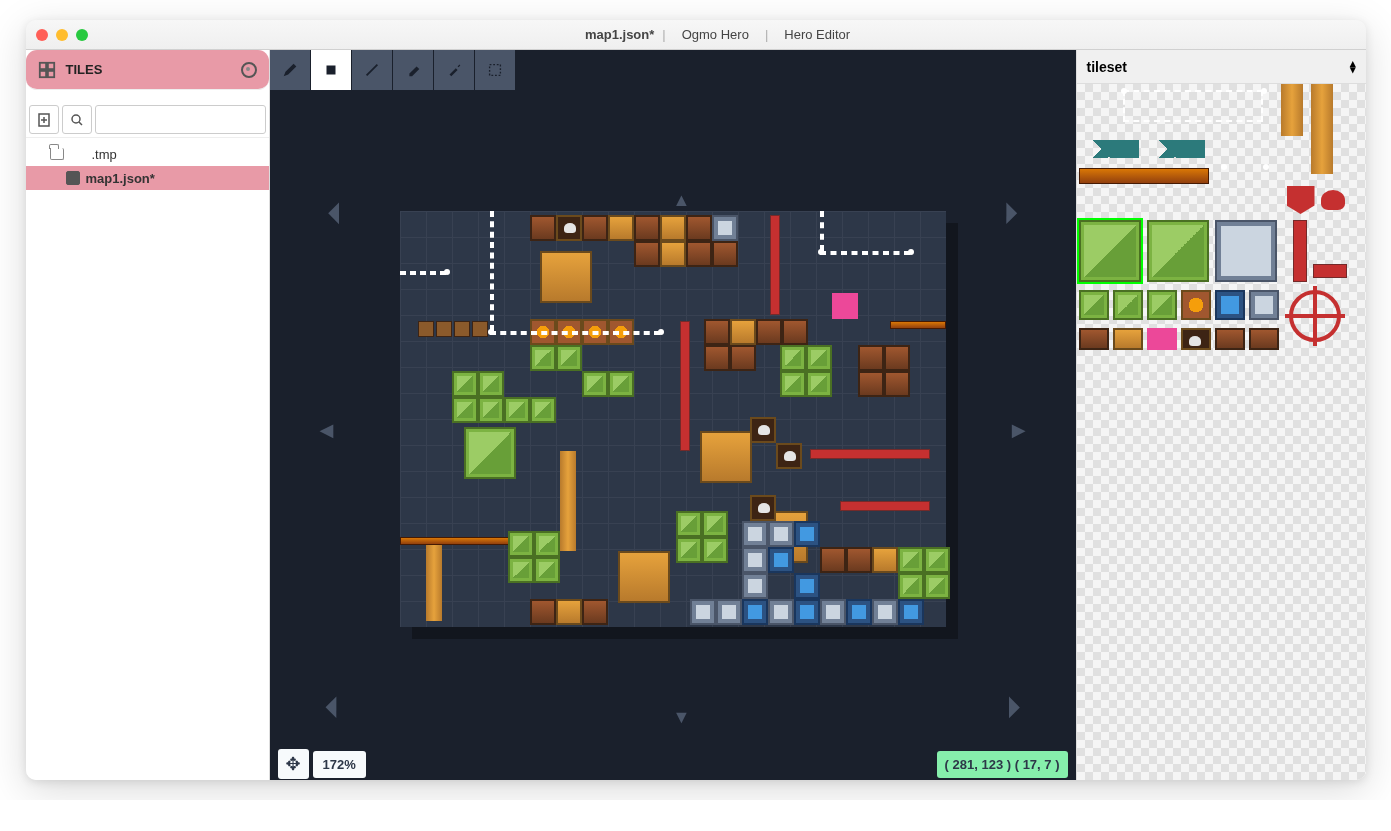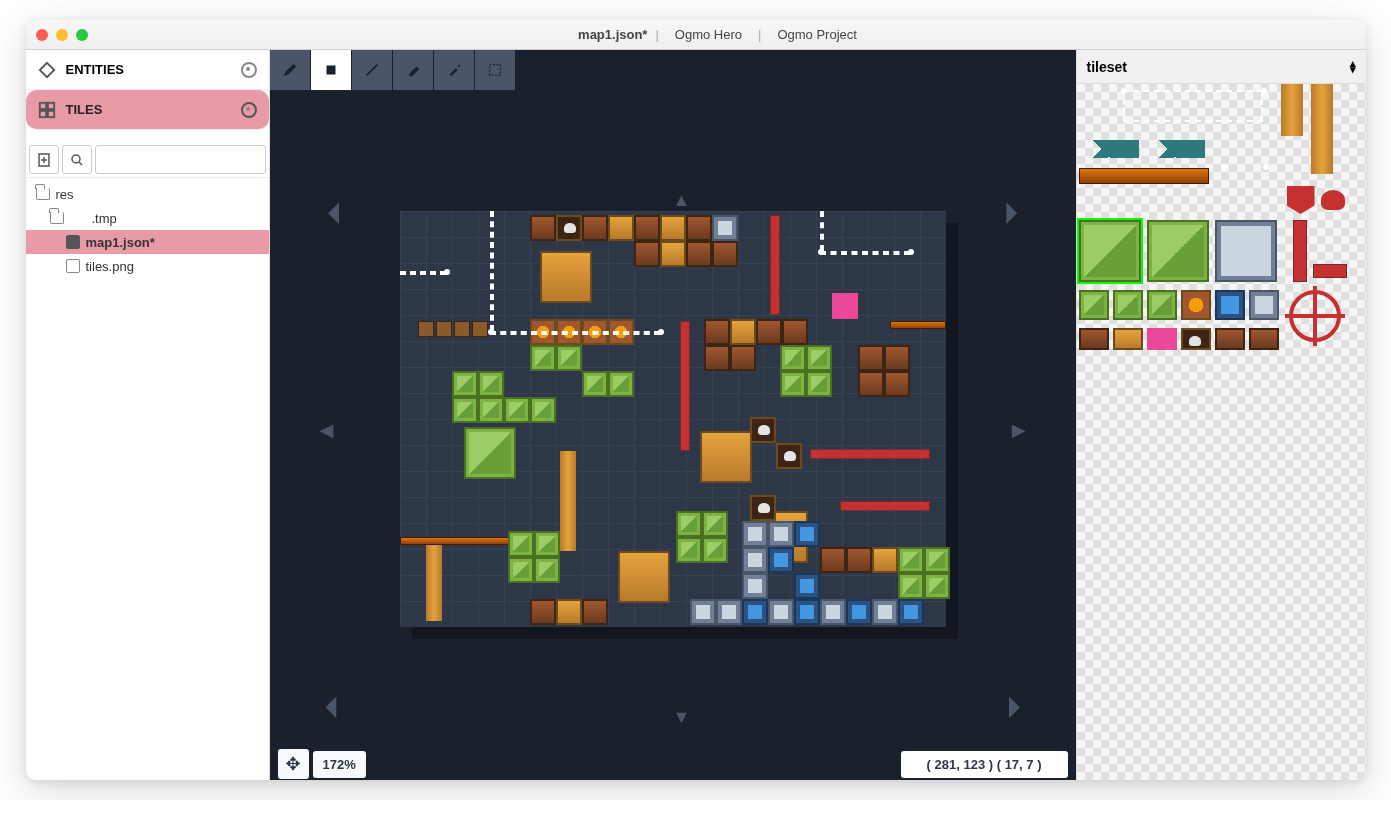--- a/index.html
+++ b/index.html
@@ -77,21 +77,21 @@
 .heart{background:radial-gradient(circle,#f59e0b 40%,transparent 40%);border:2px solid #6b4a1c;background-color:#a0572f;}
 .skull{background:#3d2414;border:2px solid #6b4a1c;position:relative;}
 .skull::after{content:'';position:absolute;top:6px;left:6px;width:12px;height:10px;background:#e5e5e5;border-radius:50% 50% 30% 30%;}
 .big{width:52px;height:52px;}
 .dashed-line{position:absolute;border:2px dashed #fff;background:transparent;}
 .dot{position:absolute;width:6px;height:6px;background:#fff;border-radius:50%;}
 .status-row { height:32px; display:flex; align-items:center; padding:0; background:#1a202c;}
 .status-left{display:flex;align-items:center;gap:4px;padding:0 8px;}
 .move-icon{color:#2d3748;font-size:18px;background:#f7fafc;padding:4px 8px;border-radius:3px;cursor:move;}
 .zoom{background:#f7fafc;color:#2d3748;font-size:13px;font-weight:600;padding:6px 10px;border-radius:3px;}
-.status-right{margin-left:auto;background:#ffffff;color:#2d3748;font-size:13px;font-weight:600;padding:6px 26px;border-radius:3px;margin-right:8px;}
+.status-right{margin-left:auto;background:#86efac;color:#2d3748;font-size:13px;font-weight:600;padding:6px 8px;border-radius:3px;margin-right:8px;}
 
 .right { width:290px; background:#f0f0f0; border-left:1px solid #ddd; display:flex; flex-direction:column;}
 .right-head { height:34px; display:flex; align-items:center; padding:0 10px; font-size:14px; font-weight:600; border-bottom:1px solid #ddd; justify-content:space-between; cursor:pointer;gap:28px;}
 .tileset-view { flex:1; padding:6px;
   background-image: linear-gradient(45deg,#e0e0e0 25%,transparent 25%),linear-gradient(-45deg,#e0e0e0 25%,transparent 25%),linear-gradient(45deg,transparent 75%,#e0e0e0 75%),linear-gradient(-45deg,transparent 75%,#e0e0e0 75%);
   background-size:16px 16px; background-position:0 0,0 8px,8px -8px,-8px 0; background-color:#f5f5f5;
   position:relative;
 }
 .ts { position:absolute; }
 .ts-selected{outline:2px solid #0f0;}
@@ -104,33 +104,26 @@
 <body>
 
 <div class="window">
   <div class="titlebar">
     <div class="traffic">
       <div class="tl red"></div>
       <div class="tl yellow"></div>
       <div class="tl green"></div>
     </div>
     <div class="title-text">
-      <b>map1.json*</b><span>|</span><span style="opacity:1">Ogmo Hero</span><span>|</span><span style="opacity:1">Ogmo Project</span>
+      <b>map1.json*</b><span>|</span><span style="opacity:1">Ogmo Hero</span><span>|</span><span style="opacity:1">Hero Editor</span>
     </div>
   </div>
   <div class="body">
 
     <div class="left">
-      <div class="layer-row">
-        <svg class="layer-icon" viewBox="0 0 20 20">
-            <polygon points="10,2 18,10 10,18 2,10" fill="none" stroke="#555" stroke-width="2"></polygon>
-          </svg>
-        <span>ENTITIES</span>
-        <div class="eye"></div>
-      </div>
       <div class="layer-row selected">
         <svg class="layer-icon" viewBox="0 0 20 20">
             <rect x="2" y="2" width="7" height="7" fill="none" stroke="#555" stroke-width="2"></rect>
             <rect x="11" y="2" width="7" height="7" fill="none" stroke="#555" stroke-width="2"></rect>
             <rect x="2" y="11" width="7" height="7" fill="none" stroke="#555" stroke-width="2"></rect>
             <rect x="11" y="11" width="7" height="7" fill="none" stroke="#555" stroke-width="2"></rect>
           </svg>
         <span>TILES</span>
         <div class="eye"></div>
       </div>
@@ -145,35 +138,27 @@
           </div>
         <div class="sbtn">
             <svg width="14" height="14" viewBox="0 0 14 14">
               <circle cx="6" cy="6" r="4" fill="none" stroke="#555" stroke-width="1.5"></circle>
               <line x1="9" y1="9" x2="12" y2="12" stroke="#555" stroke-width="1.5"></line>
             </svg>
           </div>
         <input style="">
       </div>
       <div class="file-tree">
-        <div class="file-item">
-            <div class="fi-icon folder"></div>
-            <span>res</span>
-          </div>
         <div class="file-item indent1">
             <div class="fi-icon folder"></div>
             <span>.tmp</span>
           </div>
         <div class="file-item indent2 selected">
             <div class="fi-icon filled"></div>
             <span>map1.json*</span>
-          </div>
-        <div class="file-item indent2">
-            <div class="fi-icon"></div>
-            <span>tiles.png</span>
           </div>
       </div>
     </div>
 
     <div class="center">
       <div class="toolbar">
         <div class="tool">
             <svg viewBox="0 0 20 20">
               <path d="M3 17l2-5 9-9 3 3-9 9z" fill="#1a202c"></path>
             </svg>

